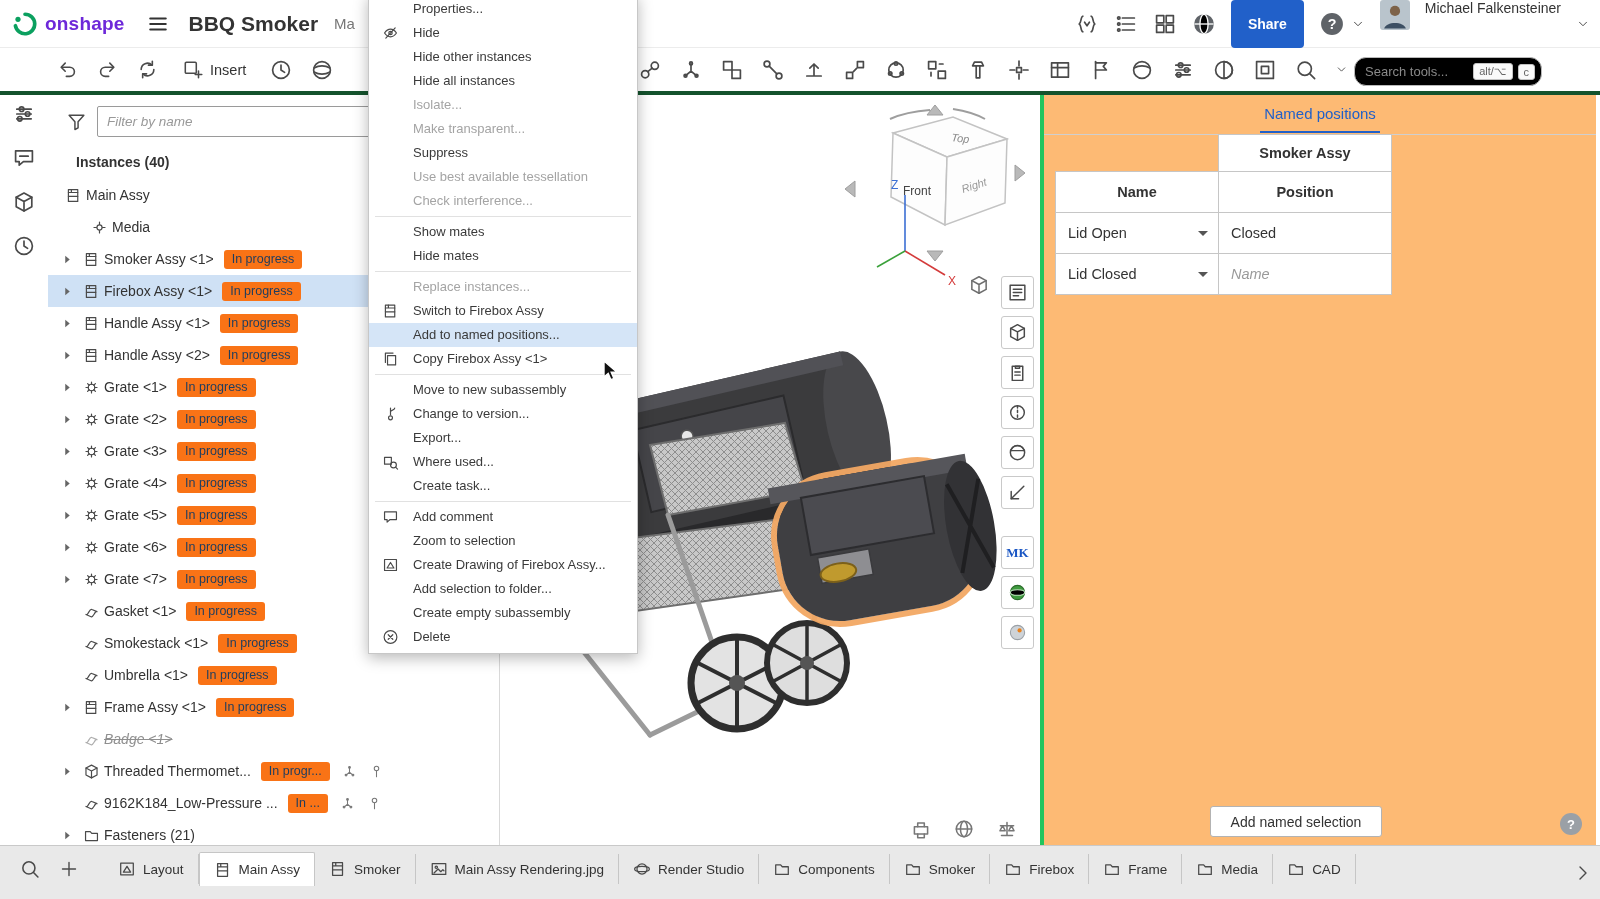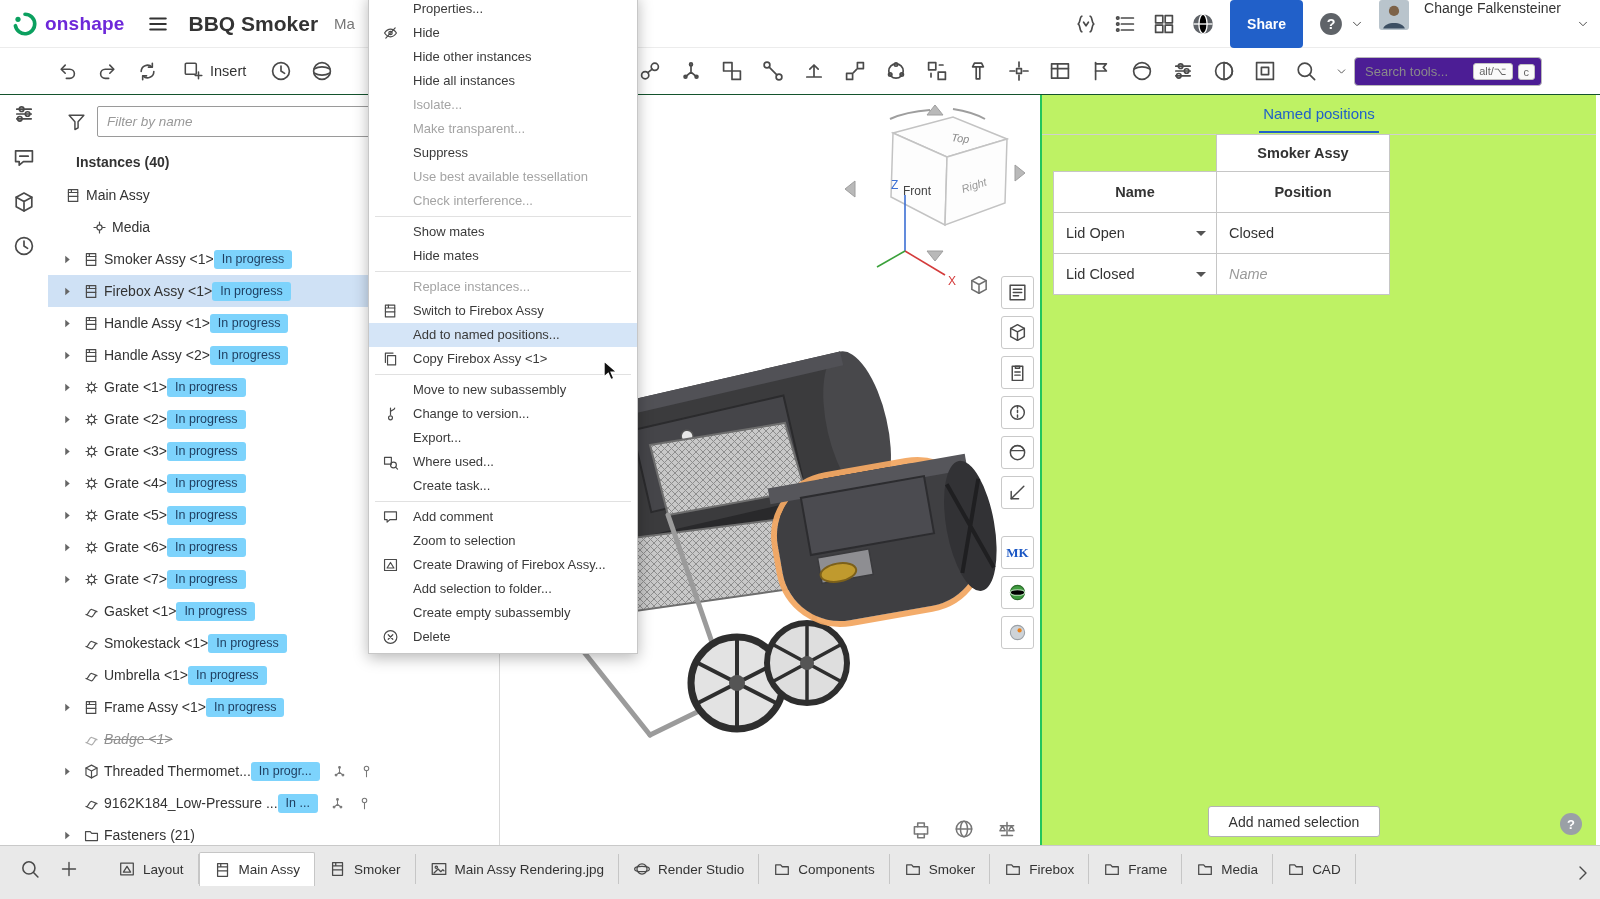--- a/index.html
+++ b/index.html
@@ -21,27 +21,27 @@
   .doc-partial { margin-left:16px; font-size:15px; color:#777; }
   .hdr-right { position:absolute; right:10px; top:0; height:48px; display:flex; gap:15px; }
   .share-btn { background:#2160c9; color:#fff; font-size:14px; font-weight:bold; border:none;
                border-radius:4px; padding:7px 17px; cursor:pointer; }
   .hdr-caret { margin-left:-9px; }
   .user-name { font-size:14px; color:#333; white-space:nowrap; }
   .avatar { width:30px; height:30px; border-radius:3px; overflow:hidden; }
 
   
   .toolbar { position:absolute; left:0; top:48px; right:0; height:47px; background:#fff;
-             border-bottom:1px solid #14532d; z-index:4; }
+             border-bottom:4px solid #14532d; z-index:4; }
   .tb-left { position:absolute; left:56px; top:0; height:100%; display:flex; align-items:center; gap:17px; }
   .insert-btn { display:flex; align-items:center; gap:6px; font-size:14.5px; color:#333;
                 padding:4px 6px; border-radius:3px; cursor:pointer; }
   .tb-right-icons { position:absolute; left:638px; top:0; height:100%; display:flex; align-items:center; gap:17px; }
   .tb-search { position:absolute; right:58px; top:9px; width:188px; height:29px; border:1px solid #b9b9b9;
-               border-radius:4px; display:flex; align-items:center; padding:0 6px 0 10px; gap:5px; background:#4c1d95; }
+               border-radius:12px; display:flex; align-items:center; padding:0 6px 0 10px; gap:5px; background:#000000; }
   .tb-search .ph { flex:1; font-size:13px; color:#8a8a8a; white-space:nowrap; overflow:hidden; }
   .chip { border:1px solid #c2c2c2; border-radius:3px; padding:1px 5px; font-size:11px; color:#666; background:#fafafa; }
 
   
   .rail { position:absolute; left:0; top:48px; width:48px; bottom:54px; background:#fff; z-index:3;
           display:flex; flex-direction:column; align-items:center; padding-top:10px; gap:20px; }
   .rail .icon { width:24px; height:24px; cursor:pointer; }
 
   
   .instances { position:absolute; left:48px; top:95px; width:452px; bottom:54px; background:#fff;
@@ -52,21 +52,21 @@
   .filter-input::placeholder { color:#999; font-style:italic; }
   .inst-header { font-weight:bold; font-size:14px; color:#333; margin:15px 0 9px 28px; }
   .tree { position:relative; }
   .tree-row { display:flex; align-items:center; height:32px; font-size:14px; cursor:pointer; padding-right:6px; }
   .tree-row.selected { background:#cfe1f5; }
   .tree-row.struck .tlabel { color:#8f8f8f; text-decoration:line-through; font-style:italic; }
   .tree-row.struck .ticon { opacity:.45; }
   .chev { width:25px; display:inline-flex; justify-content:center; }
   .ticon { width:22px; display:inline-flex; }
   .tlabel { margin-left:2px; white-space:nowrap; }
-  .badge { background:#7dd3fc; color:#1e3d5f; font-size:12.5px; border-radius:3px;
+  .badge { margin-left:10px; background:#f97316; color:#1e3d5f; font-size:12.5px; border-radius:3px;
            padding:2px 8px 3px; white-space:nowrap; }
   .trail { margin-left:12px; opacity:.75; }
 
   
   .ctx-menu { position:absolute; left:368px; top:-6px; width:270px; background:#fff; z-index:60;
               border:1px solid #c7c7c7; box-shadow:0 4px 14px rgba(0,0,0,.28); padding:2px 0 4px; }
   .ctx-item { position:relative; height:24px; line-height:24px; font-size:13px; color:#3a3a3a;
               padding-left:44px; white-space:nowrap; cursor:pointer; }
   .ctx-item.disabled { color:#a4a4a4; }
   .ctx-item.hl { background:#d5e5f7; }
@@ -81,22 +81,22 @@
 
   
   .flyout { position:absolute; left:1001px; top:276px; width:34px; z-index:3; display:flex;
             flex-direction:column; gap:7px; }
   .fly-btn { width:33px; height:33px; background:#fff; border:1px solid #c9c9c9; border-radius:3px;
              display:flex; align-items:center; justify-content:center; cursor:pointer; }
   .fly-gap { height:13px; }
   .mk-text { font-family:"Liberation Serif", serif; font-weight:bold; font-size:13px; color:#1a56c4; }
 
   
-  .named { position:absolute; left:1040px; top:95px; width:556px; bottom:54px; background:#bef264;
-           border-left:2px solid #22c55e; z-index:2; }
+  .named { position:absolute; left:1040px; top:95px; width:556px; bottom:54px; background:#fdba74;
+           border-left:4px solid #22c55e; z-index:2; }
   .np-titlebar { position:relative; height:40px; border-bottom:1px solid #cfcfcf; }
   .np-title { position:absolute; left:0; right:0; top:0; height:40px; line-height:38px; text-align:center;
               color:#2160c9; font-size:15px; }
   .np-title span { display:inline-block; height:38px; border-bottom:2px solid #2160c9; padding:0 4px; }
   .np-table { position:absolute; left:12px; top:40px; display:grid;
               grid-template-columns:163px 173px; }
   .np-cell { border:1px solid #c6c6c6; margin:-1px 0 0 -1px; background:#fff; display:flex; align-items:center;
              padding:0 12px; font-size:14.5px; height:42px; }
   .np-cell.hd { font-weight:bold; justify-content:center; padding:0; }
   .np-cell.group { height:38px; }
@@ -193,21 +193,21 @@
             <path d="M5 7.5l5 5 5-5"></path>
           </svg>
       </span>
       <span class="icon avatar">
         <svg width="30" height="30" viewBox="0 0 20 20">
             <rect width="20" height="20" fill="#b9c4cc"></rect>
             <circle cx="10" cy="7.3" r="3.4" fill="#7d6248"></circle>
             <path d="M2.8 19c1-5 13.4-5 14.4 0z" fill="#3c4f63"></path>
           </svg>
       </span>
-      <span class="user-name">Change Falkensteiner</span>
+      <span class="user-name">Michael Falkensteiner</span>
       <span class="icon stk">
         <svg width="14" height="14" viewBox="0 0 20 20">
             <path d="M5 7.5l5 5 5-5"></path>
           </svg>
       </span>
     </div>
   </header>
 
   <div class="toolbar">
     <div class="tb-left" id="tb-left">

